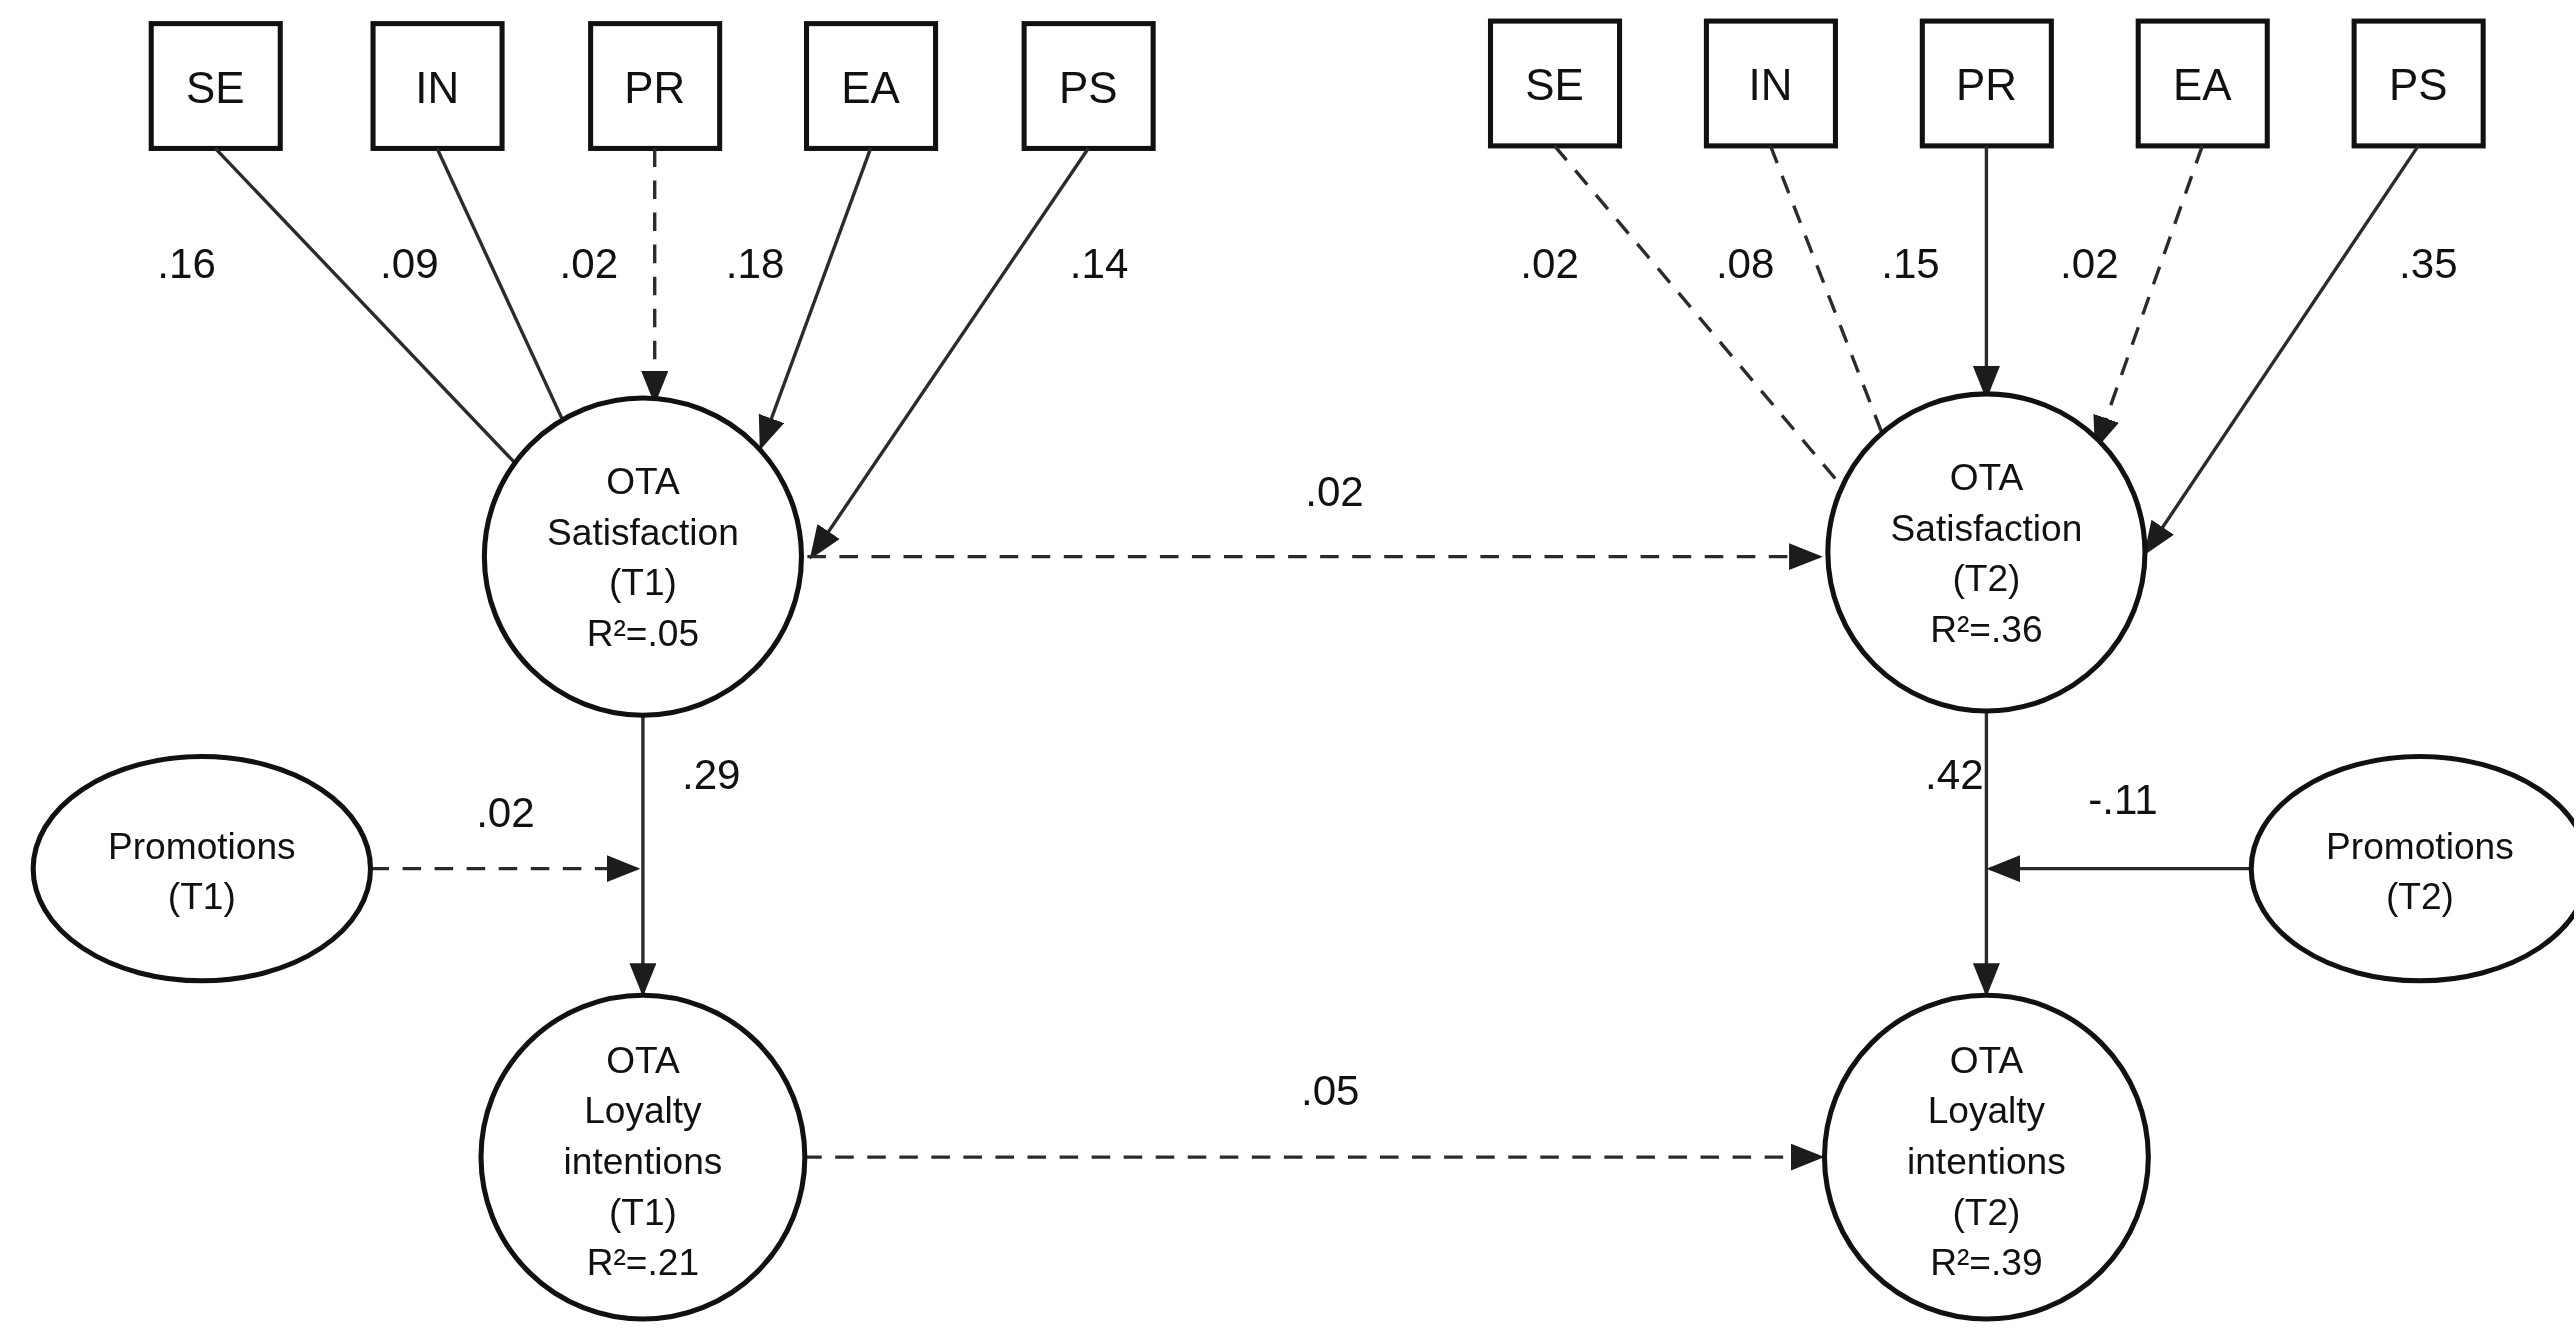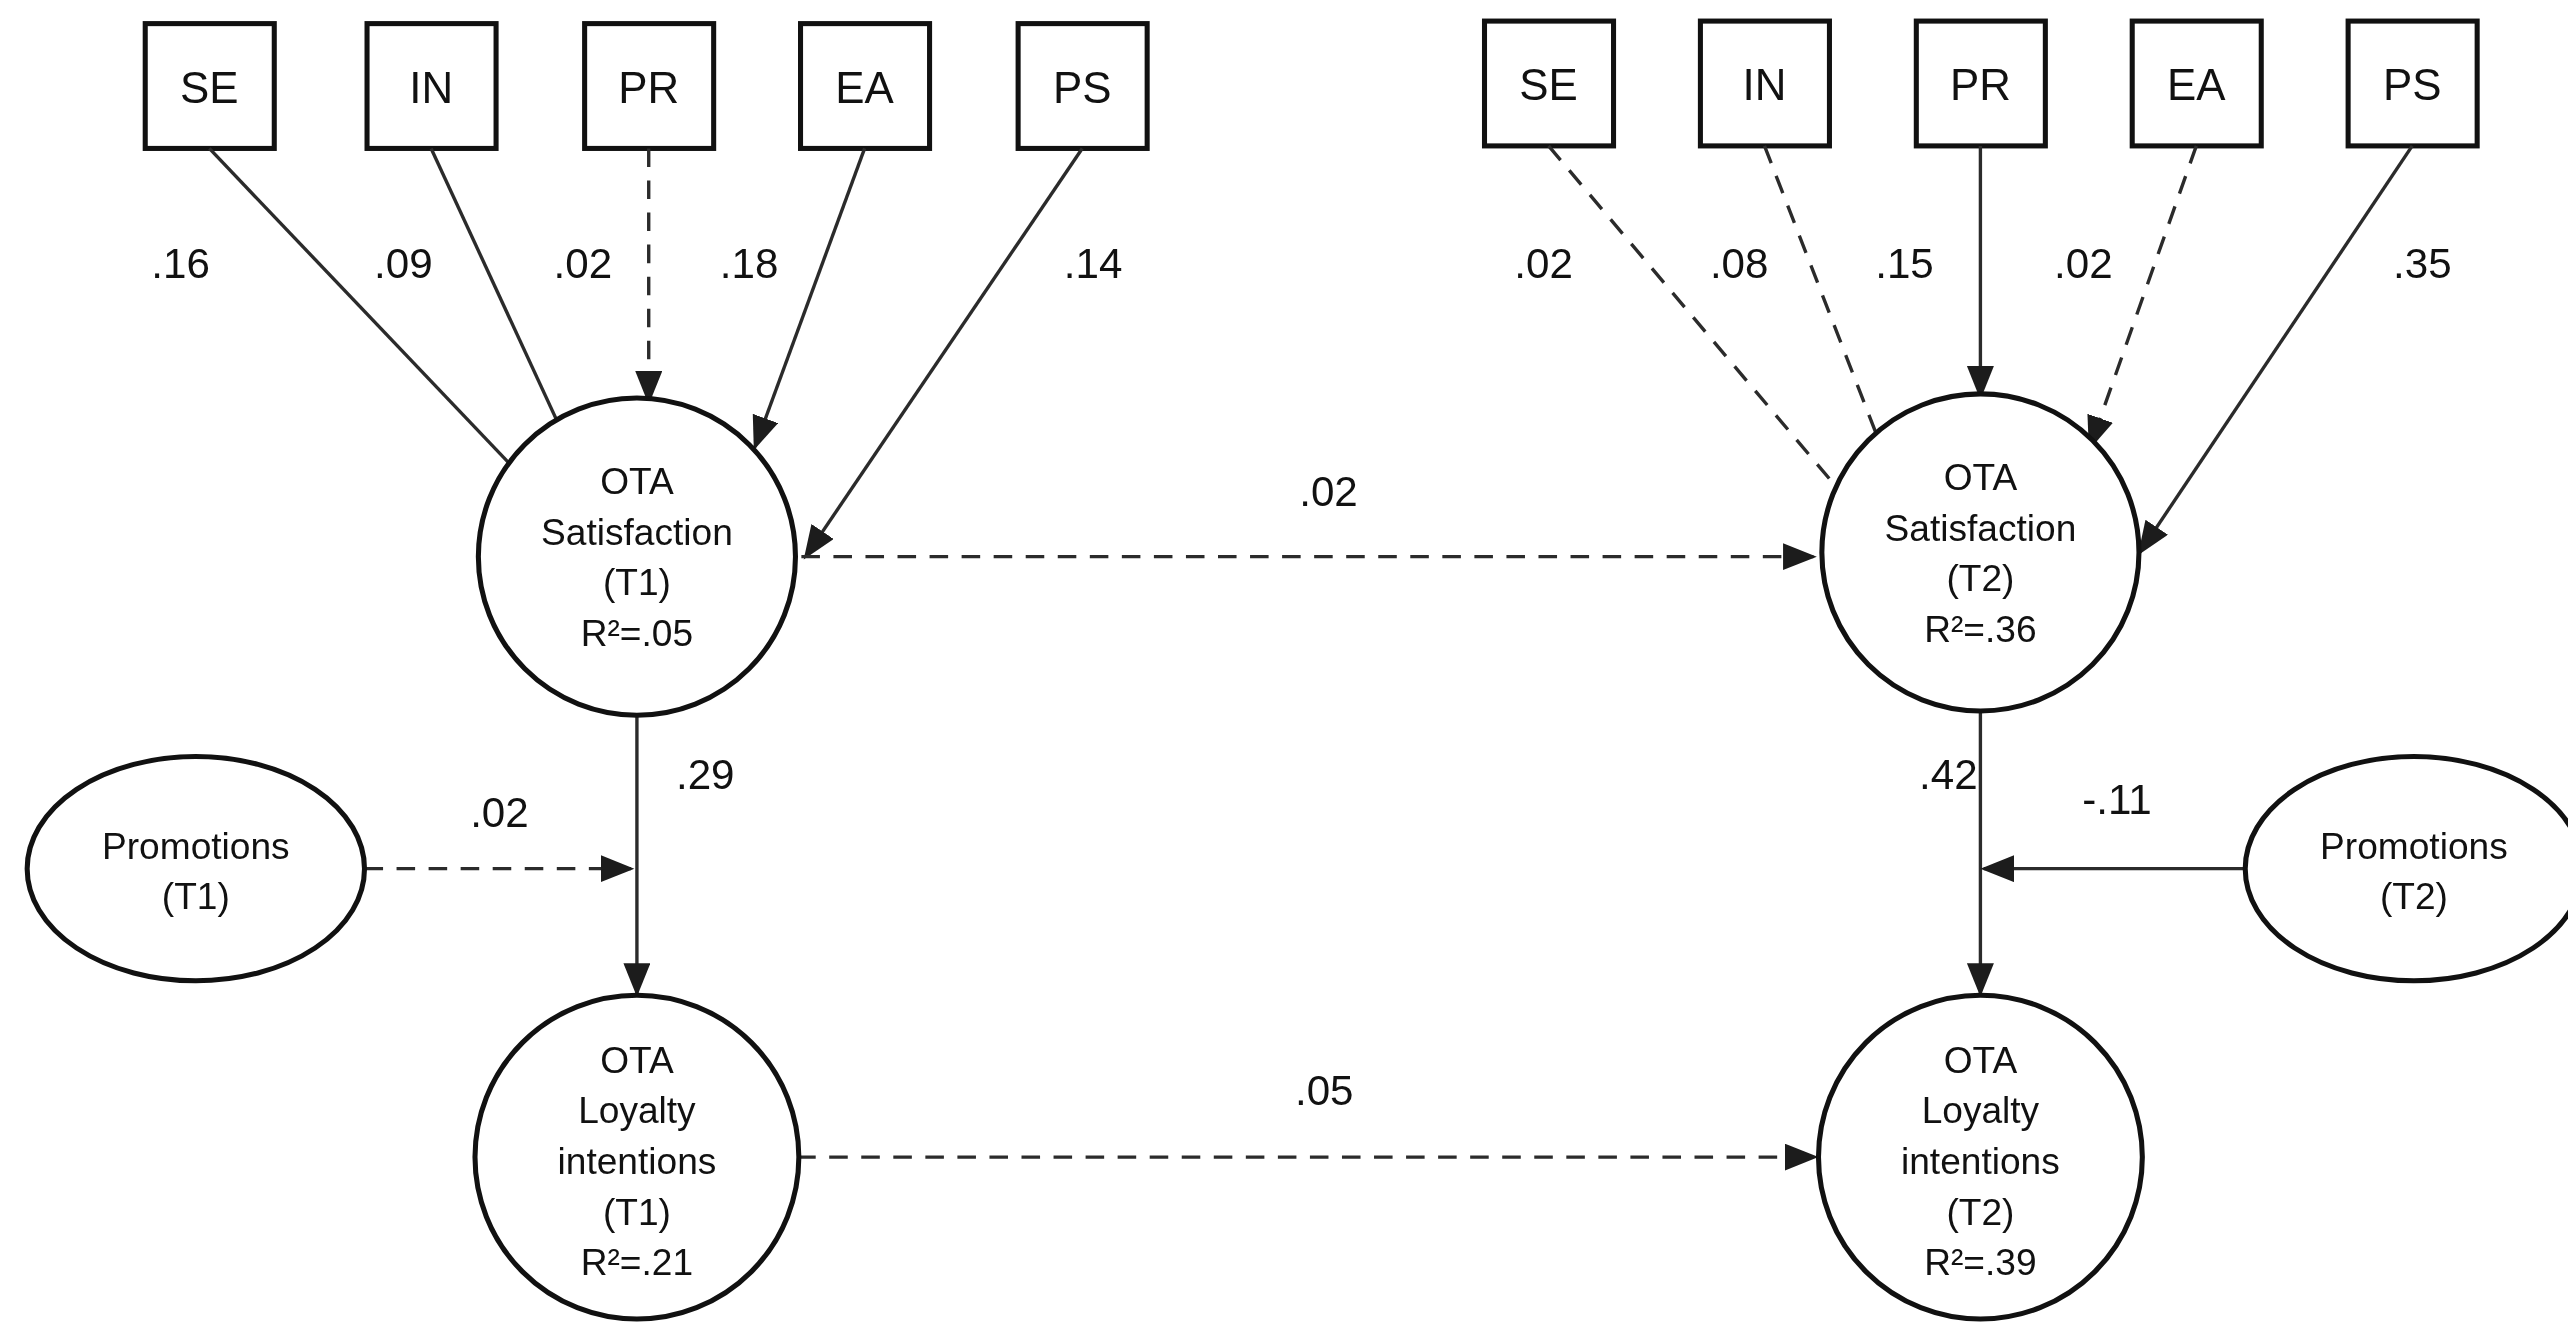--- a/index.html
+++ b/index.html
@@ -1,17 +1,17 @@
 <!DOCTYPE html>
 <html style="font-size:13.5px"><head>
 <meta charset="utf-8">
 <style>
   html,body{margin:0;padding:0;background:#ffffff;}
   body{font-family:"Liberation Sans", sans-serif;}
-  #stage{position:relative;width:2568px;height:1330px;background:#fff;overflow:hidden;}
+  #stage{position:relative;width:2568px;height:1330px;background:#fff;overflow:hidden;padding-left:6px;}
   svg{display:block;}
   .node-box{fill:#ffffff;stroke:#111111;stroke-width:6;}
   .node-circle{fill:#ffffff;stroke:#111111;stroke-width:6;}
   .node-ellipse{fill:#ffffff;stroke:#111111;stroke-width:6;}
   .path-solid{stroke:#2b2b2b;stroke-width:4;fill:none;}
   .path-dashed{stroke:#2b2b2b;stroke-width:4;fill:none;stroke-dasharray:22 16;}
   .node-label{font-family:"Liberation Sans", sans-serif;fill:#111111;font-size:44px;text-anchor:middle;}
   .box-label{font-family:"Liberation Sans", sans-serif;fill:#111111;font-size:52px;text-anchor:middle;}
   .coef{font-family:"Liberation Sans", sans-serif;fill:#111111;font-size:50px;text-anchor:middle;}
 </style>

